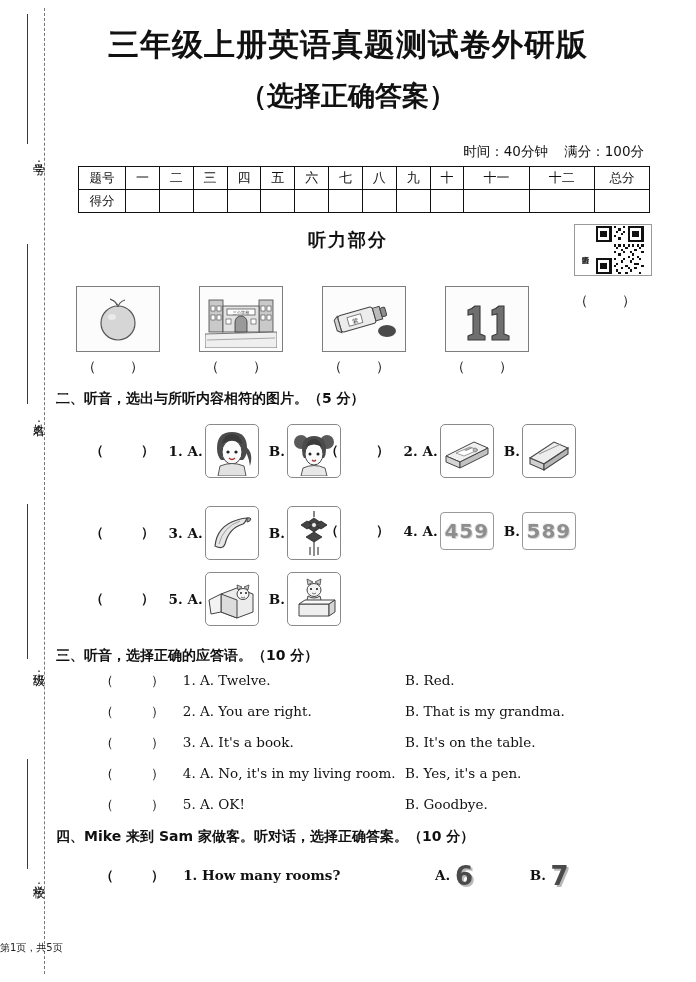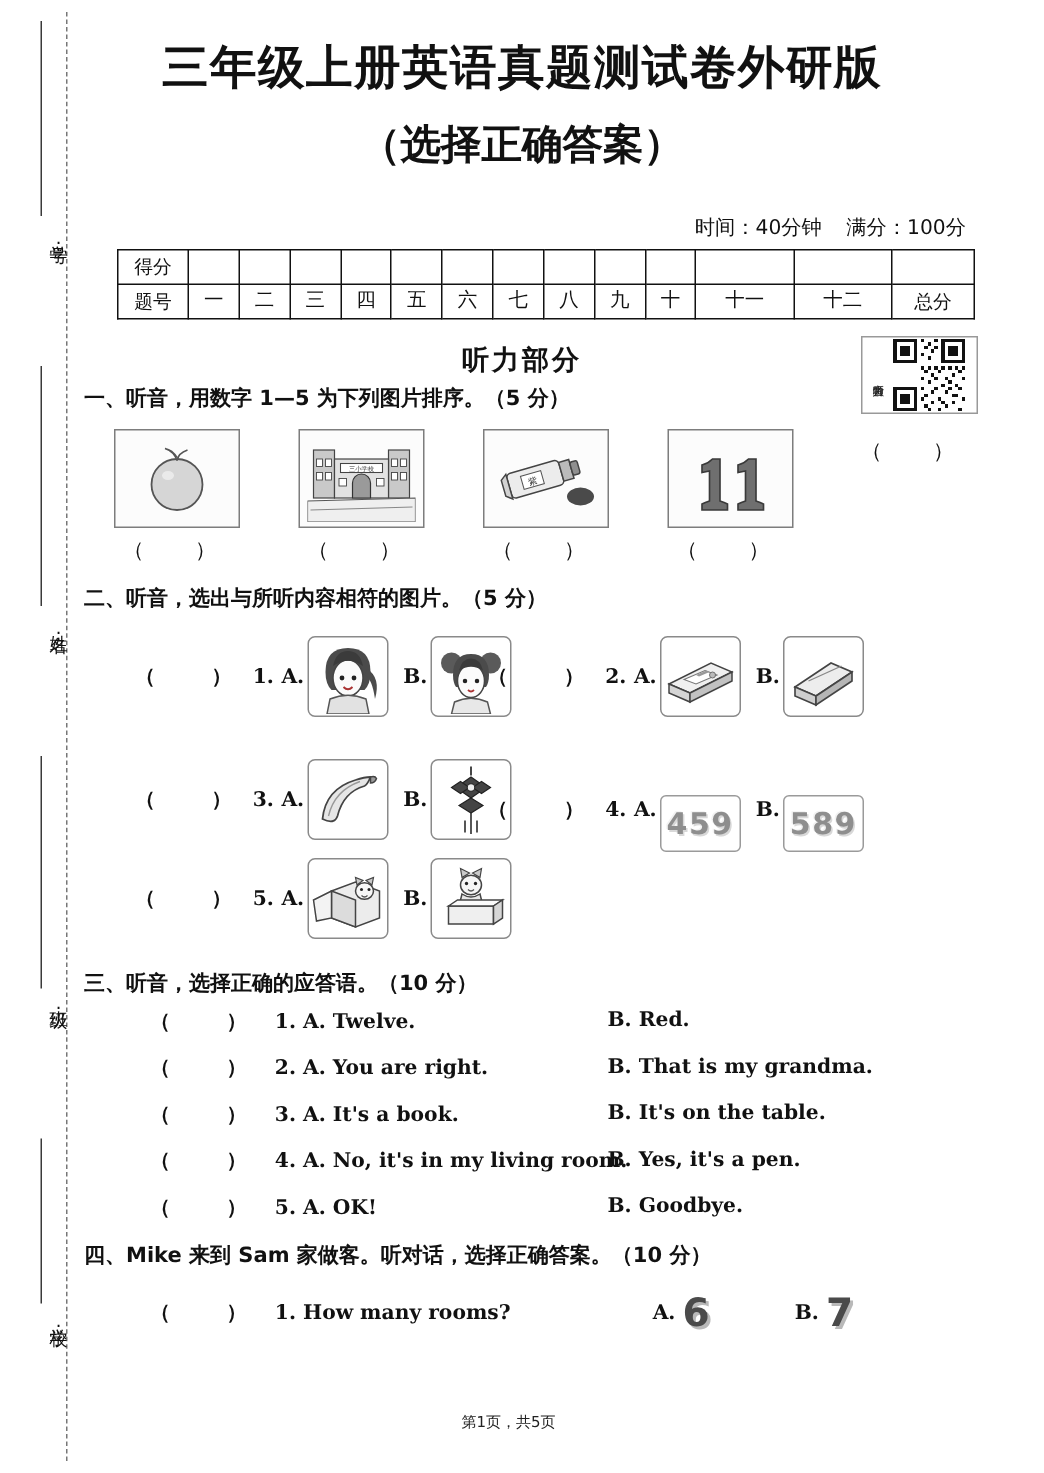--- a/index.html
+++ b/index.html
@@ -73,36 +73,36 @@
   .paren{letter-spacing:12px;margin-right:2px;}
   .qnum{margin-right:1px;}
   .optlabel{margin:0 2px 0 4px;}
   .optbox{width:54px;height:54px;border:1px solid #8a8a8a;border-radius:5px;
     background:#fff;display:flex;align-items:center;justify-content:center;
     box-sizing:border-box;overflow:hidden;}
   .numbox{width:54px;height:38px;border:1px solid #9a9a9a;border-radius:4px;
     display:flex;align-items:center;justify-content:center;box-sizing:border-box;
     font-family:"DejaVu Sans","Liberation Sans",sans-serif;
     font-size:20px;font-weight:700;color:#8e8e8e;
-    text-shadow:1px 1px 0 #d8d8d8,-1px -1px 0 #f2f2f2;letter-spacing:1px;margin-top:18px;}
-
-  
-  .ansline{position:absolute;left:100px;font-size:13.5px;font-weight:700;
+    text-shadow:1px 1px 0 #d8d8d8,-1px -1px 0 #f2f2f2;letter-spacing:1px;}
+
+  
+  .ansline{position:absolute;left:100px;font-size:13.5px;font-weight:400;
     font-family:"DejaVu Serif","Liberation Serif",serif;white-space:nowrap;}
   .ansline .a{display:inline-block;}
   .ansline .b{position:absolute;left:305px;top:0;}
 
   
   .q4line{position:absolute;left:100px;top:861px;font-size:13.5px;font-weight:700;
     font-family:"DejaVu Serif","Liberation Serif",serif;}
   .bignum{font-family:"DejaVu Sans","Liberation Sans",sans-serif;
     font-size:26px;font-weight:700;color:#4a4a4a;
     text-shadow:2px 2px 0 #b9b9b9;vertical-align:-5px;}
 
-  .footer{position:absolute;left:0;right:18px;top:941px;text-align:center;
+  .footer{position:absolute;left:0;right:18px;top:941px;
     font-size:10px;font-family:"DejaVu Sans","Liberation Sans",sans-serif;color:#222;}
 </style>
 </head>
 <body>
 
 <div class="page">
 
   <div class="cutline"></div>
 
   <div class="margin-rail">
@@ -120,50 +120,50 @@
   <div class="subtitle">（选择正确答案）</div>
 
   <div class="meta">
     <span>时间：40分钟</span>
     <span>满分：100分</span>
   </div>
 
   <table class="score-table">
     <tbody>
         <tr>
-      <td class="lbl">得分</td>
-      <td></td>
-      <td></td>
-      <td></td>
-      <td></td>
-      <td></td>
-      <td></td>
-      <td></td>
-      <td></td>
-      <td></td>
-      <td></td>
-      <td></td>
-      <td></td>
-      <td class="tot"></td>
-    </tr>
-    <tr>
       <td class="lbl">题号</td>
       <td>一</td>
       <td>二</td>
       <td>三</td>
       <td>四</td>
       <td>五</td>
       <td>六</td>
       <td>七</td>
       <td>八</td>
       <td>九</td>
       <td>十</td>
       <td>十一</td>
       <td>十二</td>
       <td class="tot">总分</td>
+    </tr>
+    <tr>
+      <td class="lbl">得分</td>
+      <td></td>
+      <td></td>
+      <td></td>
+      <td></td>
+      <td></td>
+      <td></td>
+      <td></td>
+      <td></td>
+      <td></td>
+      <td></td>
+      <td></td>
+      <td></td>
+      <td class="tot"></td>
     </tr>
   </tbody>
     </table>
 
   <div class="banner">听力部分</div>
 
   <div class="qr-wrap">
     <div class="qr-cap">听力音频</div>
     <svg class="qr-code" viewBox="0 0 21 21" shape-rendering="crispEdges">
       <rect width="21" height="21" fill="#fff"></rect>
@@ -228,21 +228,20 @@
         <rect x="8" y="17" width="1" height="1"></rect>
           <rect x="10" y="20" width="1" height="1"></rect>
         <rect x="16" y="14" width="1" height="1"></rect>
           <rect x="18" y="16" width="1" height="1"></rect>
         <rect x="14" y="18" width="1" height="1"></rect>
           <rect x="12" y="14" width="1" height="1"></rect>
       </g>
     </svg>
   </div>
 
-  <div class="sec" style="top:257px;">一、听音，用数字 1—5 为下列图片排序。（5 分）</div>
 
   <div class="strip">
 
     <div class="pic-cell" style="left:0px;">
       <div class="pic-box">
         <svg width="56" height="52" viewBox="0 0 56 52">
           <ellipse cx="28" cy="30" rx="17" ry="17" fill="#d6d6d6" stroke="#555" stroke-width="1.2"></ellipse>
           <path d="M28 14 q-2 -6 -8 -8 q5 1 8 6" fill="#bdbdbd" stroke="#555" stroke-width="1"></path>
           <path d="M28 14 q1 -5 7 -7" fill="none" stroke="#555" stroke-width="1.2"></path>
           <ellipse cx="22" cy="24" rx="4" ry="3" fill="#efefef" opacity="0.8"></ellipse>

